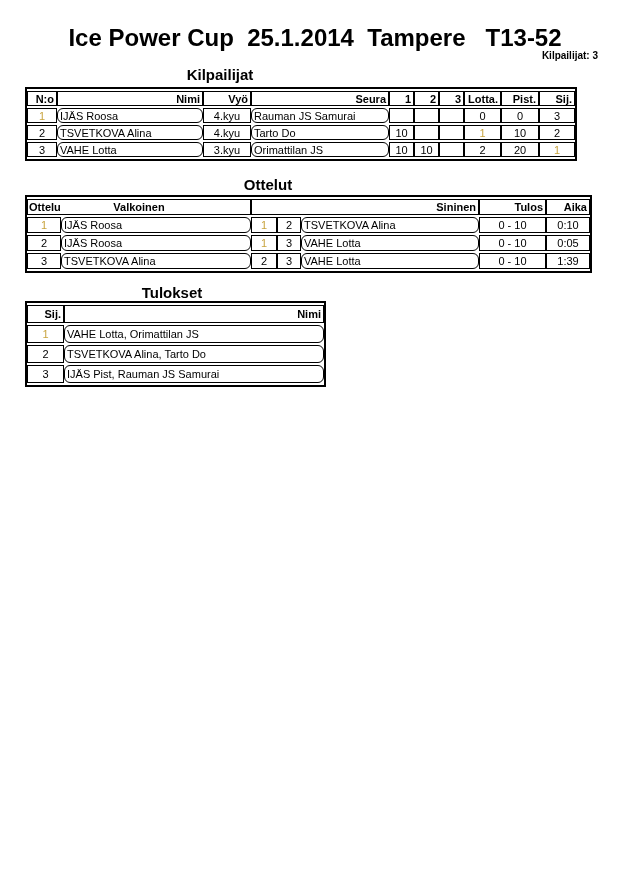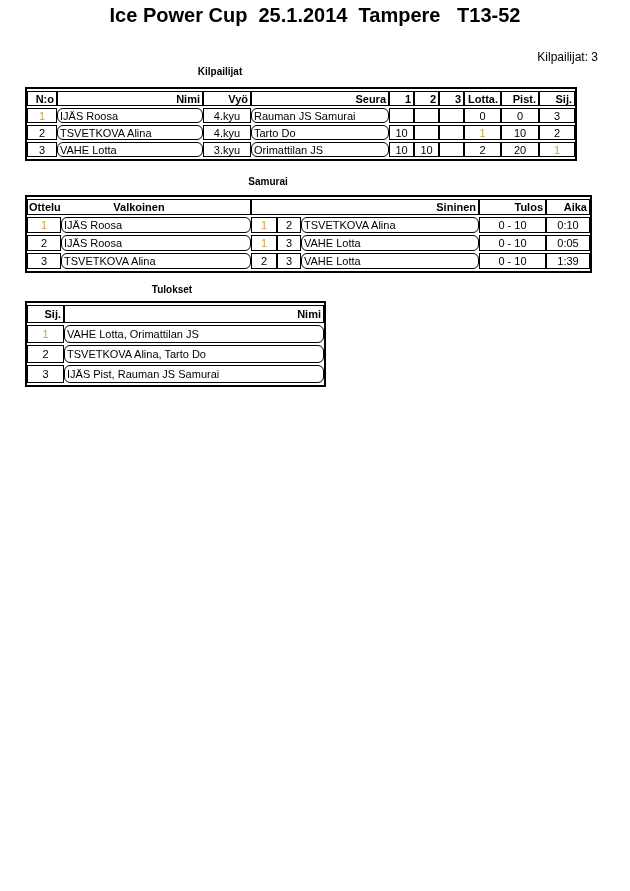--- a/index.html
+++ b/index.html
@@ -1,21 +1,21 @@
 <!DOCTYPE html>
 <html style="--gold: #c8a43e;"><head>
 <meta charset="utf-8">
 <style>
   html,body{margin:0;padding:0;background:#fff;}
   .page{position:relative;width:630px;height:891px;background:#ffffff;
         font-family:"Liberation Sans","DejaVu Sans",sans-serif;color:#000;}
-  .title{position:absolute;top:4px;left:0;width:630px;text-align:center;
-         font-size:20px;font-weight:bold;white-space:pre;}
-  .count{position:absolute;top:50px;right:32px;font-size:12px;font-weight:normal;}
-  .sec-h{position:absolute;transform:translateX(-50%);font-size:10px;font-weight:bold;white-space:nowrap;}
+  .title{position:absolute;top:24px;left:0;width:630px;text-align:center;
+         font-size:24px;font-weight:bold;white-space:pre;}
+  .count{position:absolute;top:50px;right:32px;font-size:10px;font-weight:bold;}
+  .sec-h{position:absolute;transform:translateX(-50%);font-size:15px;font-weight:bold;white-space:nowrap;}
   #h-competitors{top:66px;left:220px;}
   #h-matches{top:176px;left:268px;}
   #h-results{top:284px;left:172px;}
 
   table.t{position:absolute;border-collapse:separate;border-spacing:0 2px;
           border:2px solid #000;background:#fff;}
   table.t td{border:1px solid #000;font-size:11px;line-height:12px;
              padding:0 2px;vertical-align:middle;overflow:hidden;white-space:nowrap;}
   #t-competitors{top:87px;left:25px;}
   #t-matches{top:195px;left:25px;}
@@ -99,21 +99,21 @@
       <td class="w-r c">10</td>
       <td class="w-r c">10</td>
       <td class="w-r c"></td>
       <td class="w-voit c thick">2</td>
       <td class="w-pist c">20</td>
       <td class="w-sij c gold">1</td>
     </tr>
   </tbody>
     </table>
 
-  <div class="sec-h" id="h-matches">Samurai</div>
+  <div class="sec-h" id="h-matches">Ottelut</div>
   <table class="t" id="t-matches">
     <tbody>
         <tr class="hdr">
       <td colspan="2" class="rel nr">
         <span class="ottelu-label">Ottelu</span>
         <span class="valk-label">Valkoinen</span>
       </td>
       <td colspan="3" class="c nl">Sininen</td>
       <td class="w-tulos c">Tulos</td>
       <td class="w-aika c">Aika</td>

